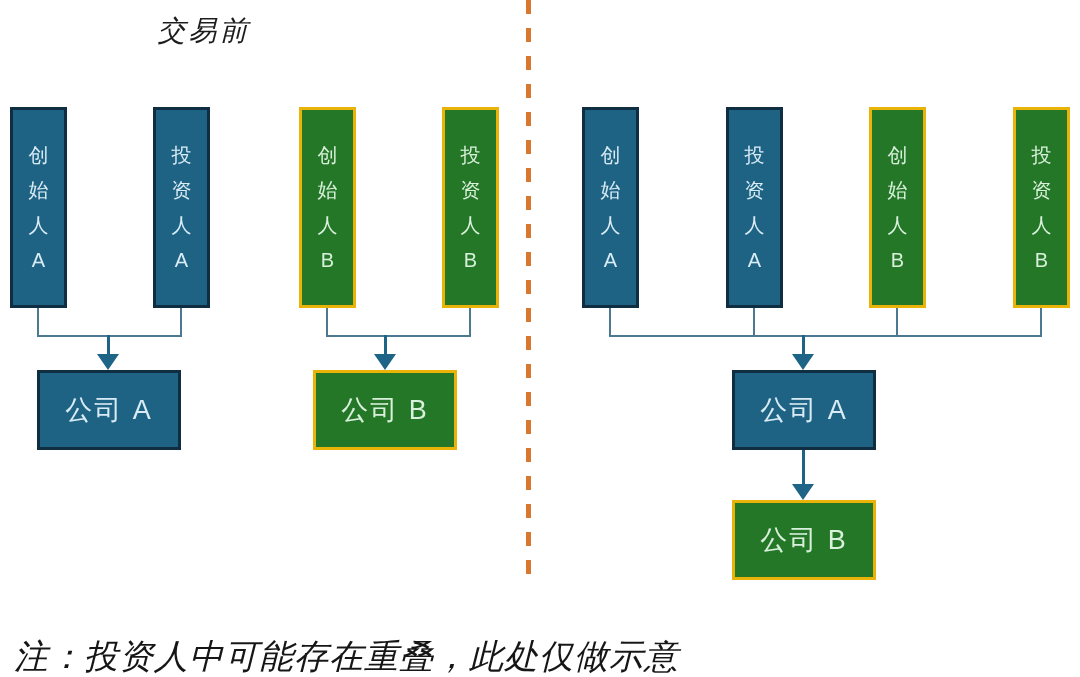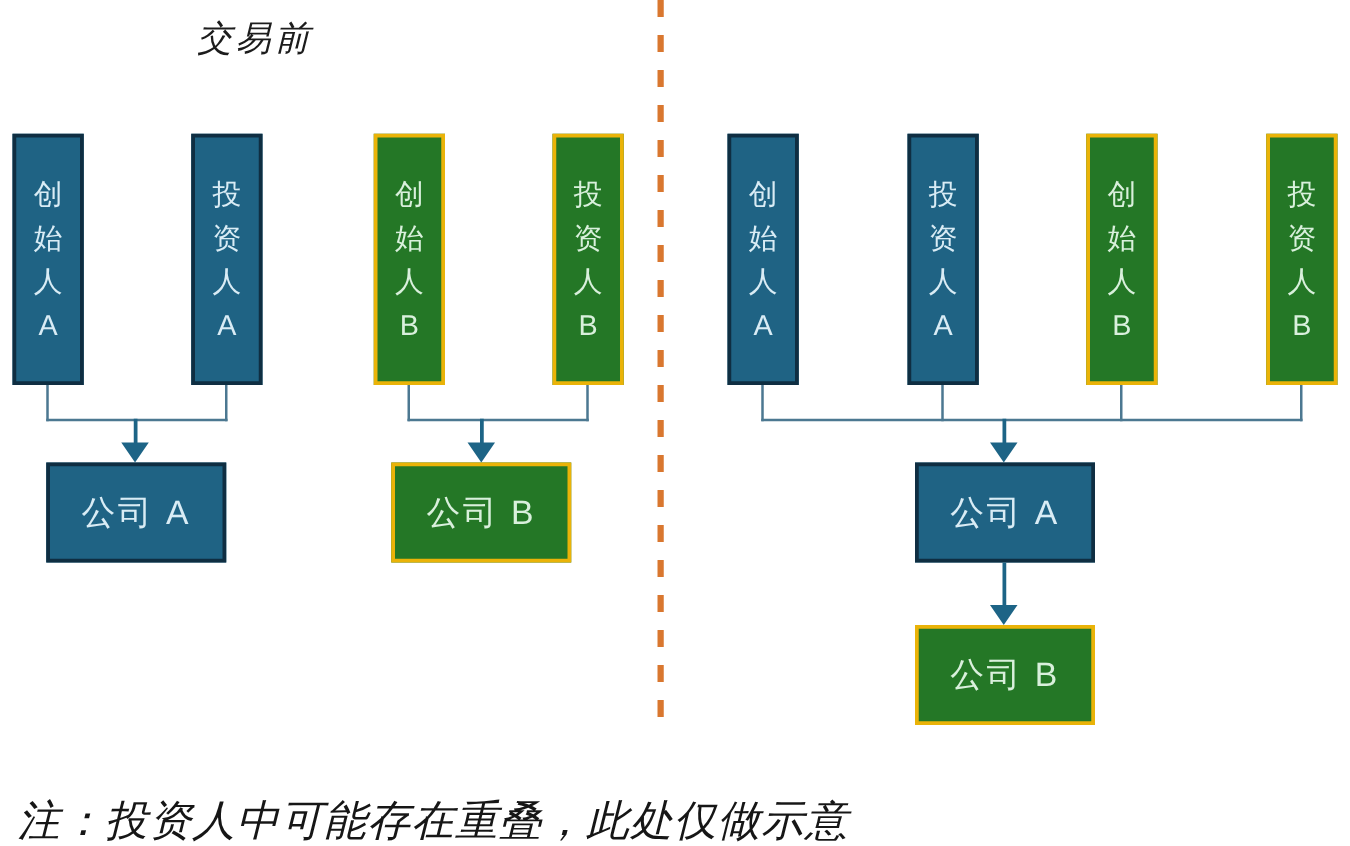--- a/index.html
+++ b/index.html
@@ -20,21 +20,21 @@
     background:repeating-linear-gradient(to bottom,#d9772f 0 14px,transparent 14px 28px);
   }
   
   .person{
     position:absolute;top:107px;width:57px;height:201px;box-sizing:border-box;
     display:flex;align-items:center;justify-content:center;
   }
   .blue{background:#1f6384;border:3px solid #0f2e42;}
   .green{background:#247726;border:3px solid #eab308;}
   .vlabel{
-    display:block;width:32px;font-size:23px;line-height:35px;text-align:center;
+    display:block;width:32px;font-size:20px;line-height:35px;text-align:center;
     word-break:break-all;font-weight:400;
   }
   .blue .vlabel,.blue .hlabel{color:#d9ecf5;}
   .green .vlabel,.green .hlabel{color:#d9f0dc;}
   
   .company{
     position:absolute;width:144px;height:80px;box-sizing:border-box;
     display:flex;align-items:center;justify-content:center;
   }
   .hlabel{font-size:27px;letter-spacing:2px;white-space:nowrap;text-align:right;}

